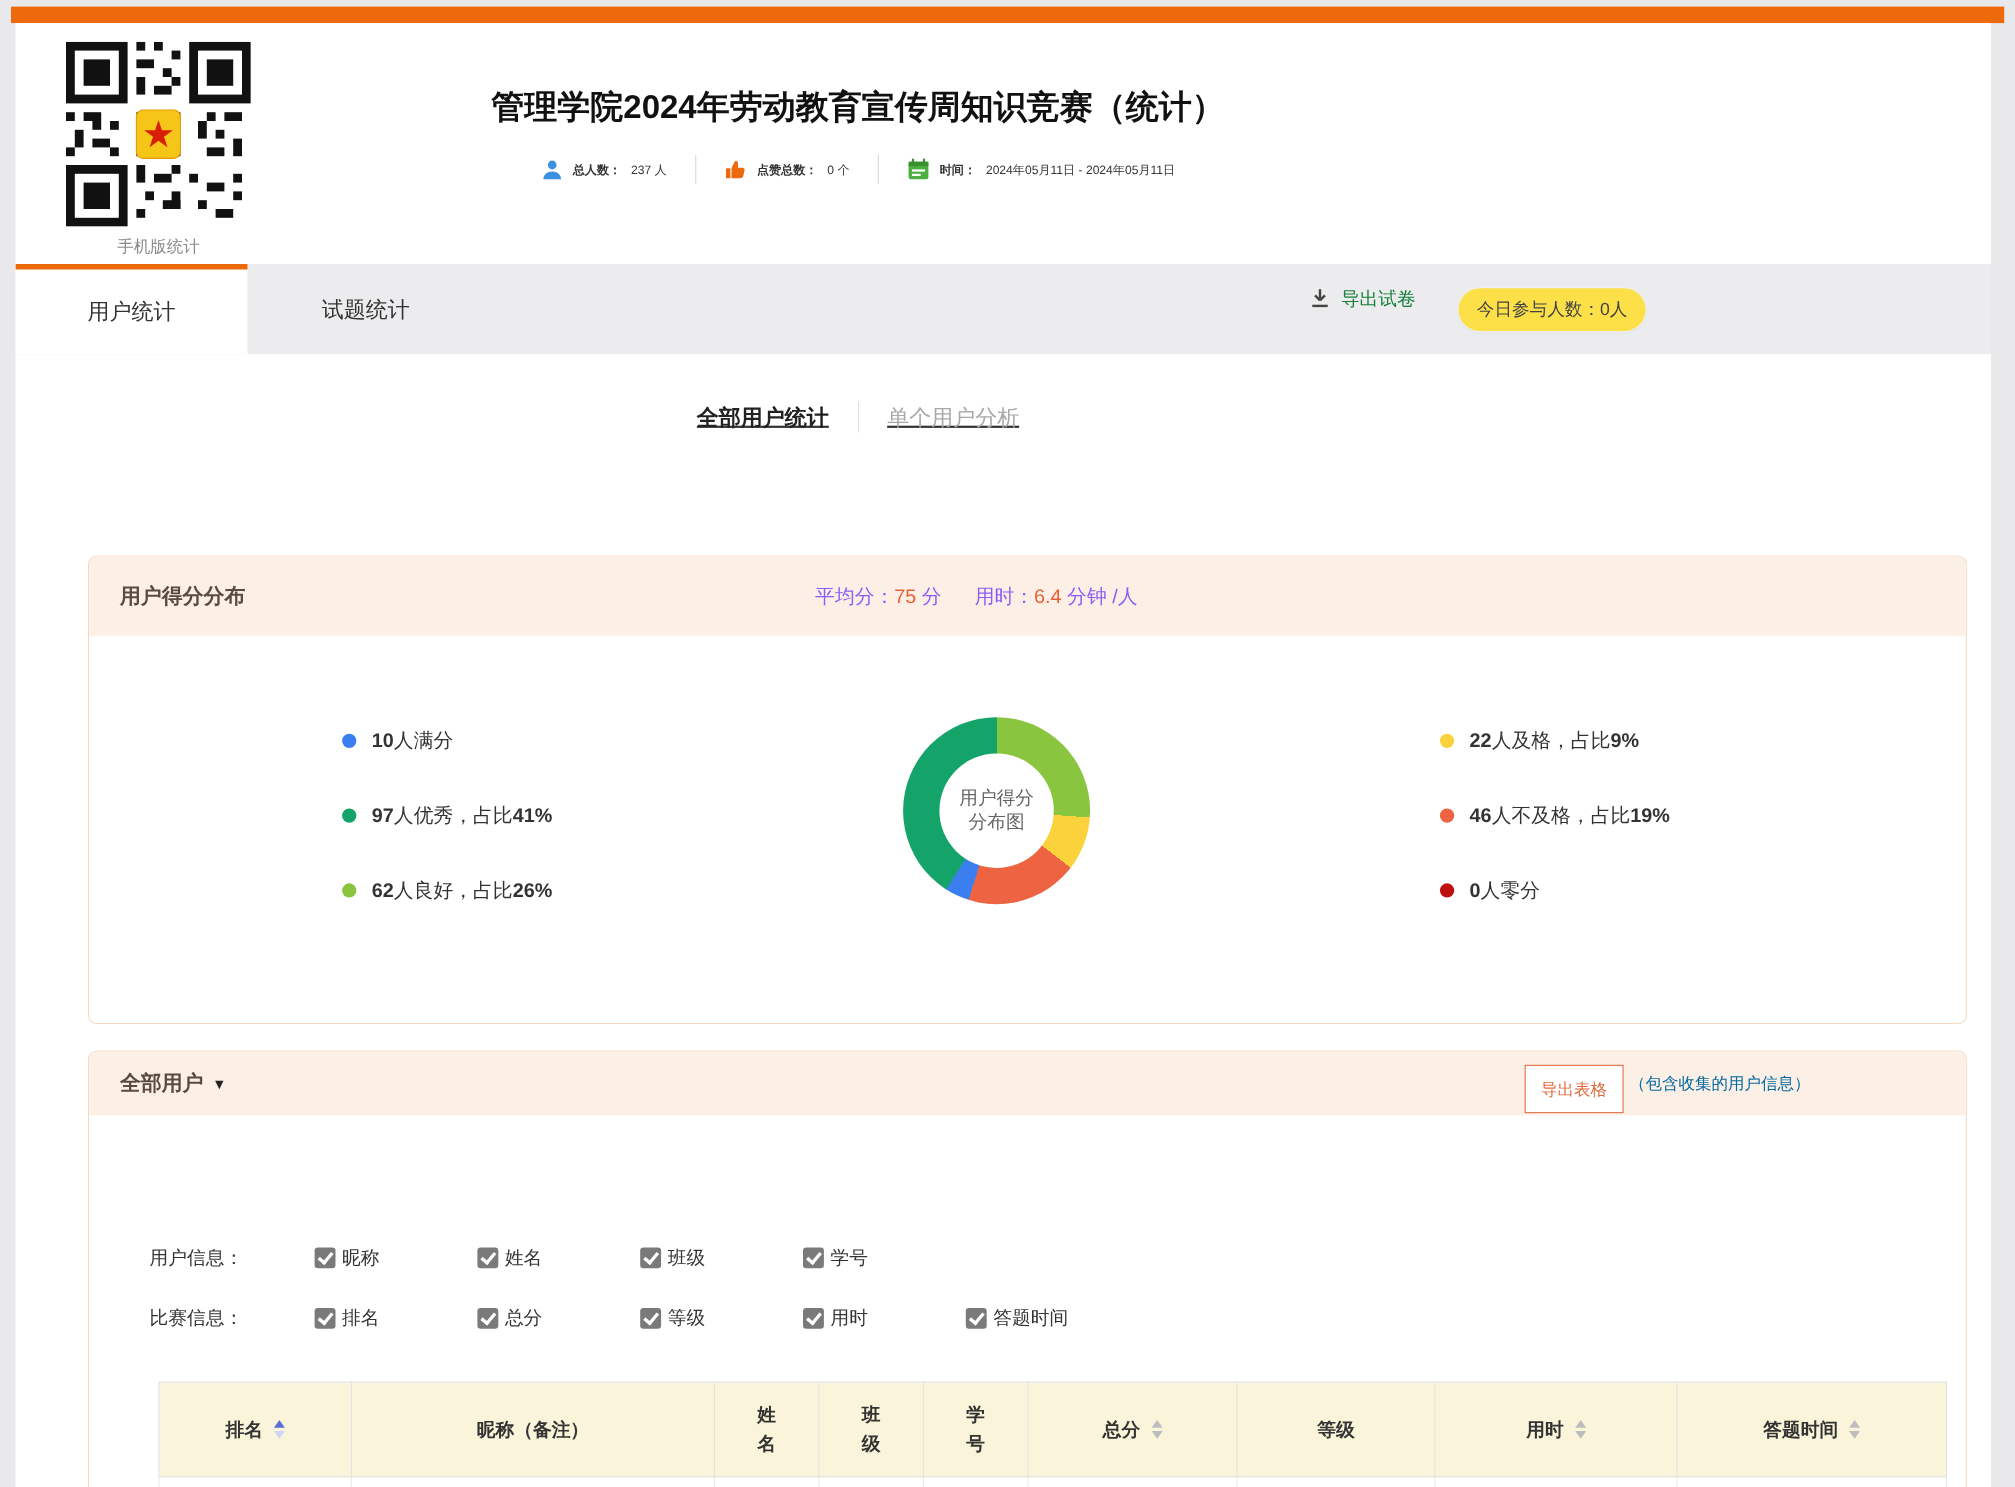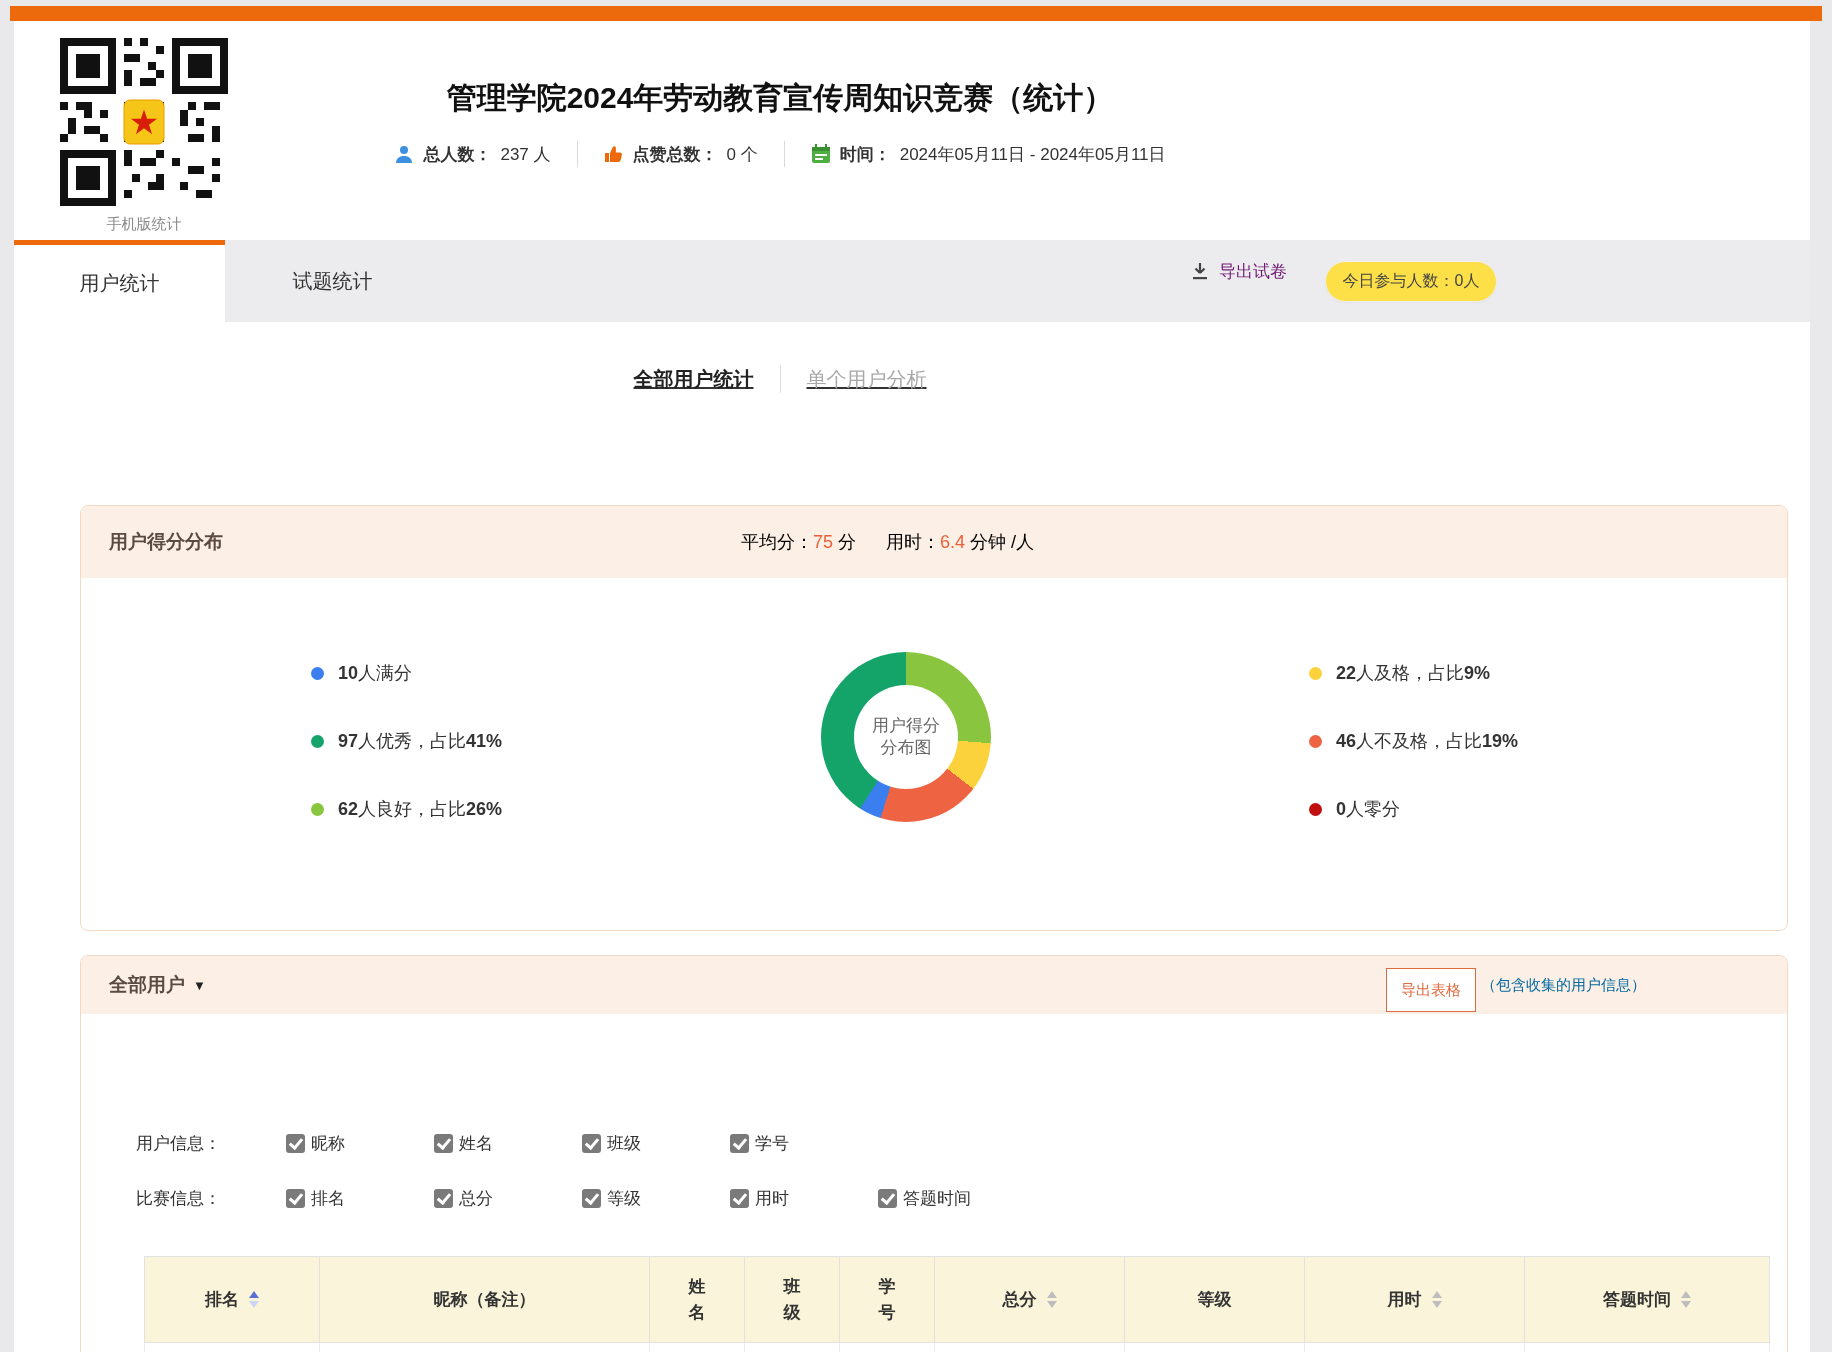--- a/index.html
+++ b/index.html
@@ -11,35 +11,35 @@
   .topbar { position:absolute; left:10px; right:10px; top:6px; height:15px; background:#ed6a0c; }
   .card { position:absolute; left:14px; top:21px; width:1796px; height:1331px; background:#fff; overflow:hidden; }
 
   
   .qr { position:absolute; left:46px; top:17px; width:168px; height:168px; }
   .qr-caption { position:absolute; left:46px; top:194px; width:168px; text-align:center;
     font-size:15px; color:#8a8a8a; }
   .header-main { position:absolute; left:226px; top:58px; width:1080px; text-align:center; }
   .page-title { font-size:30px; font-weight:bold; color:#111; line-height:38px; }
   .stats-row { margin-top:24px; display:inline-flex; align-items:center; gap:26px; }
-  .stat-item { display:inline-flex; align-items:center; gap:9px; font-size:17px; }
+  .stat-item { display:inline-flex; align-items:center; gap:9px; font-size:11px; }
   .stat-label { font-weight:bold; color:#333; }
   .stat-value { color:#333; }
   .vline { width:1px; height:26px; background:#d9d9d9; }
   .sicon { width:20px; height:20px; display:inline-block; }
 
   
   .tabrow { position:absolute; left:0; top:219px; width:1796px; height:82px; background:#ececee; }
   .tab { position:absolute; top:0; height:82px; display:flex; align-items:center; justify-content:center;
     font-size:20px; color:#333; cursor:pointer; }
   .tab.active { left:0; width:211px; background:#fff; border-top:5px solid #ed6a0c; }
   .tab.t2 { left:211px; width:215px; }
   .tab.t3 { left:426px; width:235px; }
   .export-group { position:absolute; left:1176px; top:0; height:62px; display:flex; align-items:center;
-    gap:9px; font-size:17px; color:#701a75; cursor:pointer; }
+    gap:9px; font-size:17px; color:#15803d; cursor:pointer; }
   .today-pill { position:absolute; left:1311px; top:21px; width:172px; height:41px; background:#fde047;
     border:1px solid #f0f0f0; border-radius:21px; display:flex; align-items:center; justify-content:center;
     font-size:16px; color:#444; box-shadow:0 1px 2px rgba(0,0,0,.04); }
 
   
   .subtabs { position:absolute; left:226px; top:336px; width:1080px; height:44px;
     display:flex; align-items:center; justify-content:center; gap:26px;text-decoration:underline; }
   .subtab { font-size:20px; }
   .subtab.active { font-weight:bold; color:#222; }
   .subtab.idle { color:#a8a8a8; }
@@ -49,21 +49,21 @@
   .panel { position:absolute; left:66px; width:1708px; border:1px solid #f3d9c3; border-radius:8px;
     background:#fff; overflow:hidden; }
   .panel-1 { top:484px; height:426px; }
   .panel-2 { top:934px; height:470px; }
   .phead { position:relative; height:72px; background:#fcf0e6; display:flex; align-items:center; }
   .panel-2 .phead { height:58px; }
   .phead-title { margin-left:28px; font-size:19px; font-weight:bold; color:#5a4a42; }
 
   .phead-stats { position:absolute; left:660px; top:0; height:100%; display:flex; align-items:center;
     gap:30px; font-size:18px; }
-  .salmon { color:#000000; }
+  .salmon { color:#8b5cf6; }
   .salmon-num { color:#ec5f35; }
 
   
   .legend-item { position:absolute; display:flex; align-items:center; gap:14px; font-size:18px; color:#333; height:24px; }
   .legend-dot { width:13px; height:13px; border-radius:50%; flex:0 0 13px; }
   .legend-item b { font-weight:bold; }
   .donut { position:absolute; left:740px; top:146px; width:170px; height:170px; border-radius:50%; }
   .donut-hole { position:absolute; left:33px; top:33px; width:104px; height:104px; background:#fff;
     border-radius:50%; display:flex; flex-direction:column; align-items:center; justify-content:center;
     font-size:17px; color:#666; line-height:22px; }

